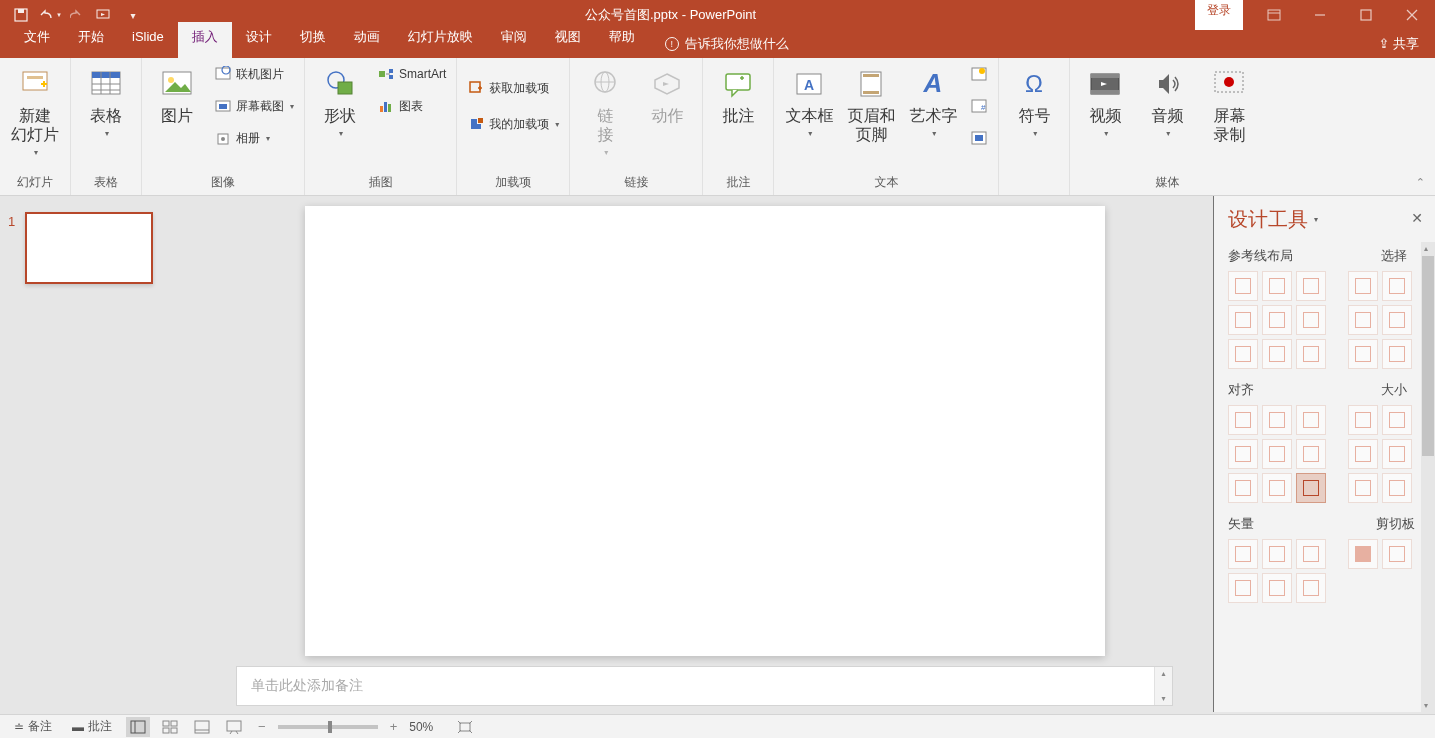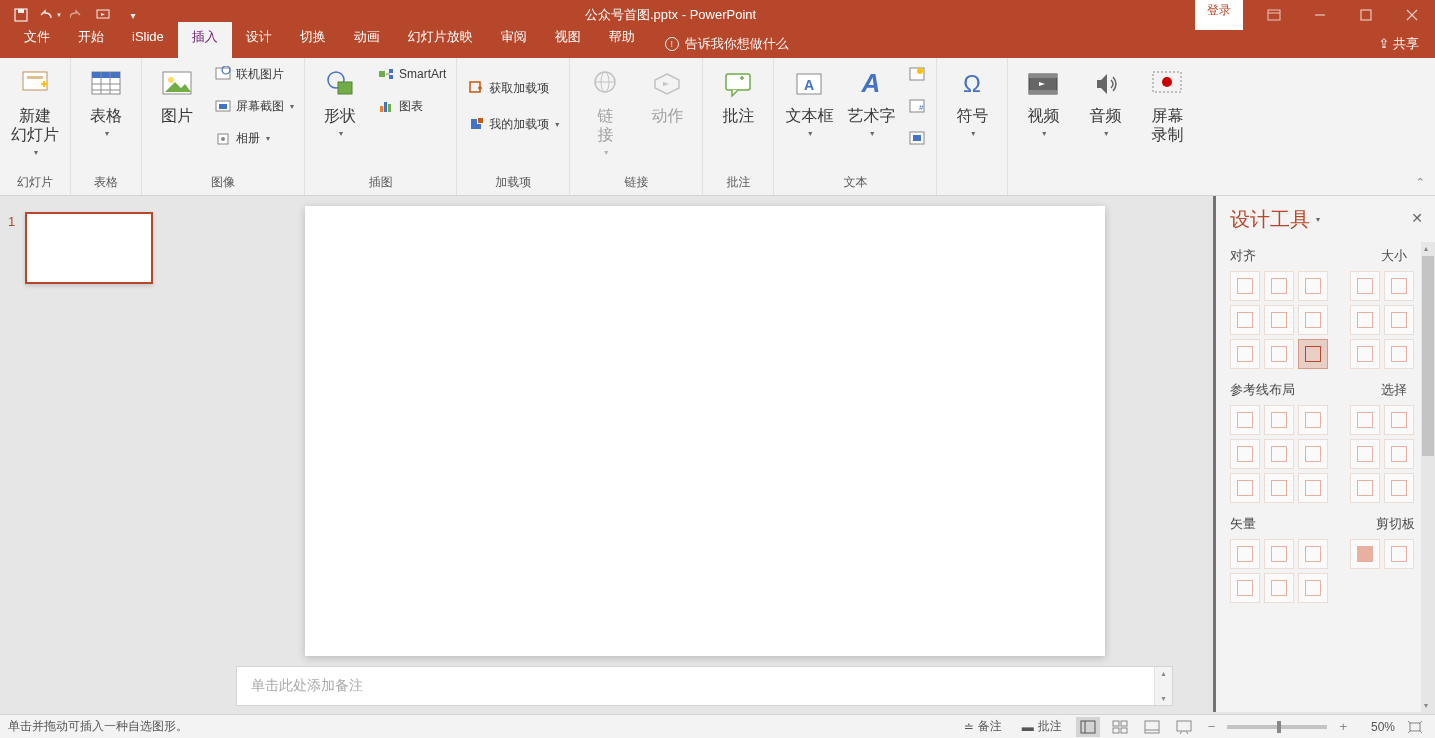--- a/index.html
+++ b/index.html
@@ -38,21 +38,21 @@
     .thumbs { width: 176px; background: #e6e6e6; padding: 16px 8px; overflow-y: auto; }
     .thumb-item { display: flex; gap: 10px; }
     .thumb-num { color: #b7472a; font-size: 13px; padding-top: 2px; }
     .thumb-slide { width: 128px; height: 72px; background: #fff; border: 2px solid #b7472a; box-shadow: 0 2px 4px rgba(0,0,0,0.15); }
     
     .editor { flex: 1; background: #e6e6e6; display: flex; flex-direction: column; padding: 10px 40px 0 60px; position: relative; }
     .slide-canvas { width: 800px; height: 450px; background: #fff; margin: 0 auto; box-shadow: 0 2px 8px rgba(0,0,0,0.2); }
     .notes-bar { margin-top: 10px; background: #fff; border: 1px solid #d4d4d4; padding: 10px 14px; color: #aaa; font-size: 14px; position: relative; }
     .notes-scroll { position: absolute; right: 0; top: 0; bottom: 0; width: 18px; background: #f3f3f3; border-left: 1px solid #e1e1e1; display: flex; flex-direction: column; justify-content: space-between; align-items: center; padding: 2px 0; }
     
-    .task-pane { width: 222px; background: #f3f3f3; border-left: 3px solid #737373; display: flex; flex-direction: column; position: relative; }
+    .task-pane { width: 222px; background: #f3f3f3; border-left: 1px solid #737373; display: flex; flex-direction: column; position: relative; }
     .pane-header { padding: 10px 14px 6px; font-size: 20px; color: #b7472a; display: flex; align-items: center; }
     .pane-close { position: absolute; right: 12px; top: 14px; cursor: pointer; color: #666; font-size: 14px; }
     .pane-section { padding: 8px 14px 4px; }
     .pane-row-labels { display: flex; font-size: 13px; color: #4a4a4a; margin-bottom: 6px; justify-content: space-between; }
     .pane-grid-split { display: flex; gap: 18px; }
     .pane-col { display: flex; flex-wrap: wrap; gap: 4px; width: 102px; }
     .pane-col.narrow { width: 68px; }
     .tool-btn { width: 30px; height: 30px; border: 1px solid #e8cec4; background: #fff; display: flex; align-items: center; justify-content: center; cursor: pointer; opacity: 0.6; }
     .tool-btn.hl { background: #e8cec4; border-color: #d49b85; opacity: 1; }
     .tool-glyph { width: 16px; height: 16px; border: 1.5px solid #e0856c; }
@@ -356,20 +356,30 @@
               <rect x="4" y="4" width="24" height="20" fill="#fff" stroke="#888"></rect>
               <text x="16" y="20" fill="#4472c4" font-size="14" text-anchor="middle" font-weight="bold">A</text>
             </svg>
           </div>
         <div class="label">文本框</div>
         <span class="arrow-down">▾</span>
       </div>
       <div class="big-btn">
         <div class="icon">
             <svg width="32" height="28">
+              <rect x="6" y="2" width="20" height="24" fill="#fff" stroke="#888"></rect>
+              <rect x="8" y="4" width="16" height="3" fill="#c4a574"></rect>
+              <rect x="8" y="21" width="16" height="3" fill="#c4a574"></rect>
+            </svg>
+          </div>
+        <div class="label">页眉和页脚</div>
+      </div>
+      <div class="big-btn">
+        <div class="icon">
+            <svg width="32" height="28">
               <text x="16" y="22" fill="#4472c4" font-size="26" text-anchor="middle" font-style="italic" font-weight="bold">A</text>
             </svg>
           </div>
         <div class="label">艺术字</div>
         <span class="arrow-down">▾</span>
       </div>
       <div class="stack">
         <div class="small-btn">
             <span class="small-icon">
               <svg width="16" height="16">
@@ -442,20 +452,21 @@
         <div class="icon">
             <svg width="32" height="28">
               <rect x="2" y="2" width="28" height="20" fill="none" stroke="#888" stroke-dasharray="2,2"></rect>
               <circle cx="16" cy="12" r="5" fill="#c00"></circle>
             </svg>
           </div>
         <div class="label" style="white-space:pre-line;">屏幕
 录制</div>
       </div>
     </div>
+    <div class="group-label">媒体</div>
   </div>
   <div class="ribbon-collapse">⌃</div>
 </div>
 
 <div class="workspace">
   <div class="thumbs">
     <div class="thumb-item">
       <div class="thumb-num">1</div>
       <div class="thumb-slide"></div>
     </div>
@@ -472,20 +483,78 @@
   </div>
   <div class="task-pane">
     <div class="pane-header">
       <span>设计工具</span>
       <span class="arrow-down" style="margin-left:6px;">▾</span>
     </div>
     <div class="pane-close">✕</div>
 
     <div class="pane-section">
       <div class="pane-row-labels">
+        <span>参考线布局</span>
+        <span style="margin-right:14px;">选择</span>
+      </div>
+      <div class="pane-grid-split">
+        <div class="pane-col">
+          <div class="tool-btn">
+              <div class="tool-glyph"></div>
+            </div>
+          <div class="tool-btn">
+              <div class="tool-glyph"></div>
+            </div>
+          <div class="tool-btn">
+              <div class="tool-glyph"></div>
+            </div>
+          <div class="tool-btn">
+              <div class="tool-glyph"></div>
+            </div>
+          <div class="tool-btn">
+              <div class="tool-glyph"></div>
+            </div>
+          <div class="tool-btn">
+              <div class="tool-glyph"></div>
+            </div>
+          <div class="tool-btn">
+              <div class="tool-glyph"></div>
+            </div>
+          <div class="tool-btn">
+              <div class="tool-glyph"></div>
+            </div>
+          <div class="tool-btn">
+              <div class="tool-glyph"></div>
+            </div>
+        </div>
+        <div class="pane-col narrow">
+          <div class="tool-btn">
+              <div class="tool-glyph"></div>
+            </div>
+          <div class="tool-btn">
+              <div class="tool-glyph"></div>
+            </div>
+          <div class="tool-btn">
+              <div class="tool-glyph"></div>
+            </div>
+          <div class="tool-btn">
+              <div class="tool-glyph"></div>
+            </div>
+          <div class="tool-btn">
+              <div class="tool-glyph"></div>
+            </div>
+          <div class="tool-btn">
+              <div class="tool-glyph"></div>
+            </div>
+        </div>
+      </div>
+    </div>
+
+    <div class="pane-section">
+      <div class="pane-row-labels">
         <span>对齐</span>
         <span style="margin-right:14px;">大小</span>
       </div>
       <div class="pane-grid-split">
         <div class="pane-col">
           <div class="tool-btn">
               <div class="tool-glyph"></div>
             </div>
           <div class="tool-btn">
               <div class="tool-glyph"></div>
@@ -503,78 +572,20 @@
               <div class="tool-glyph"></div>
             </div>
           <div class="tool-btn">
               <div class="tool-glyph"></div>
             </div>
           <div class="tool-btn">
               <div class="tool-glyph"></div>
             </div>
           <div class="tool-btn hl">
               <div class="tool-glyph" style="border-color:#b7472a;"></div>
-            </div>
-        </div>
-        <div class="pane-col narrow">
-          <div class="tool-btn">
-              <div class="tool-glyph"></div>
-            </div>
-          <div class="tool-btn">
-              <div class="tool-glyph"></div>
-            </div>
-          <div class="tool-btn">
-              <div class="tool-glyph"></div>
-            </div>
-          <div class="tool-btn">
-              <div class="tool-glyph"></div>
-            </div>
-          <div class="tool-btn">
-              <div class="tool-glyph"></div>
-            </div>
-          <div class="tool-btn">
-              <div class="tool-glyph"></div>
-            </div>
-        </div>
-      </div>
-    </div>
-
-    <div class="pane-section">
-      <div class="pane-row-labels">
-        <span>参考线布局</span>
-        <span style="margin-right:14px;">选择</span>
-      </div>
-      <div class="pane-grid-split">
-        <div class="pane-col">
-          <div class="tool-btn">
-              <div class="tool-glyph"></div>
-            </div>
-          <div class="tool-btn">
-              <div class="tool-glyph"></div>
-            </div>
-          <div class="tool-btn">
-              <div class="tool-glyph"></div>
-            </div>
-          <div class="tool-btn">
-              <div class="tool-glyph"></div>
-            </div>
-          <div class="tool-btn">
-              <div class="tool-glyph"></div>
-            </div>
-          <div class="tool-btn">
-              <div class="tool-glyph"></div>
-            </div>
-          <div class="tool-btn">
-              <div class="tool-glyph"></div>
-            </div>
-          <div class="tool-btn">
-              <div class="tool-glyph"></div>
-            </div>
-          <div class="tool-btn">
-              <div class="tool-glyph"></div>
             </div>
         </div>
         <div class="pane-col narrow">
           <div class="tool-btn">
               <div class="tool-glyph"></div>
             </div>
           <div class="tool-btn">
               <div class="tool-glyph"></div>
             </div>
           <div class="tool-btn">
@@ -632,21 +643,20 @@
 
     <div class="pane-scroll">
       <span style="position:absolute;top:2px;left:3px;font-size:8px;color:#888;">▴</span>
       <div class="pane-scroll-thumb"></div>
       <span style="position:absolute;bottom:2px;left:3px;font-size:8px;color:#888;">▾</span>
     </div>
   </div>
 </div>
 
 <div class="statusbar">
-  <div class="status-left">单击并拖动可插入一种自选图形。</div>
   <div class="status-right">
     <div class="status-btn">
         <span>≐</span>
         <span>备注</span>
       </div>
     <div class="status-btn">
         <span>▬</span>
         <span>批注</span>
       </div>
     <div class="view-btn active">
@@ -674,21 +684,21 @@
           <rect x="1" y="1" width="14" height="10" fill="none" stroke="#888"></rect>
           <line x1="6" y1="11" x2="4" y2="14" stroke="#888"></line>
           <line x1="10" y1="11" x2="12" y2="14" stroke="#888"></line>
         </svg>
       </div>
     <div class="zoom-btn">−</div>
     <div class="zoom-slider">
         <div class="zoom-thumb"></div>
       </div>
     <div class="zoom-btn">+</div>
-    <div style="min-width:36px;text-align:right;">50%</div>
+    <div style="min-width:36px;text-align:left;">50%</div>
     <div class="view-btn">
         <svg width="16" height="14">
           <rect x="3" y="3" width="10" height="8" fill="none" stroke="#888"></rect>
           <path d="M1 1 L4 4 M15 1 L12 4 M1 13 L4 10 M15 13 L12 10" stroke="#888"></path>
         </svg>
       </div>
   </div>
 </div>
 
 </body></html>

